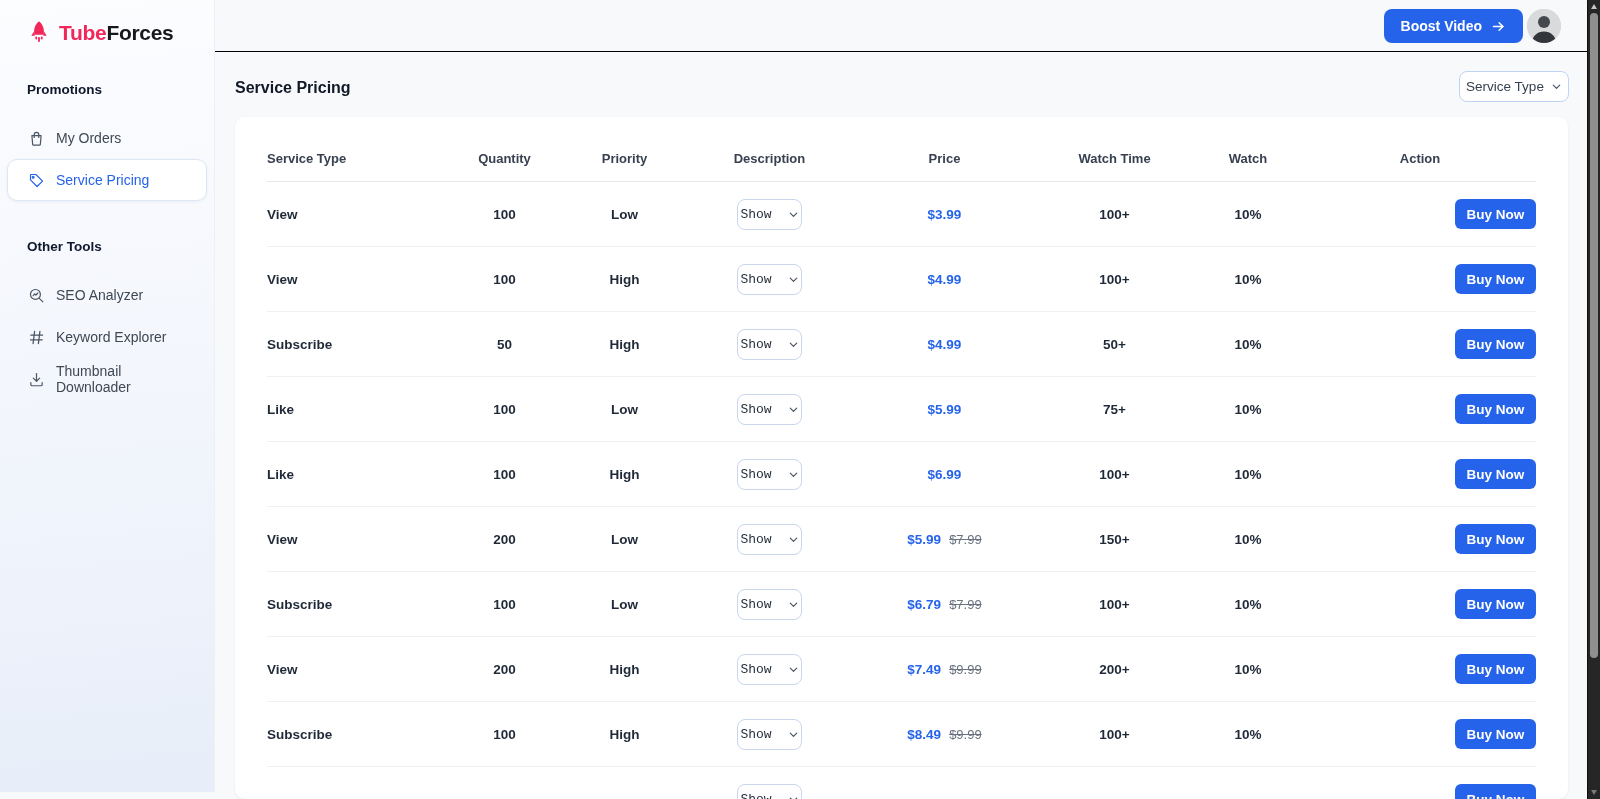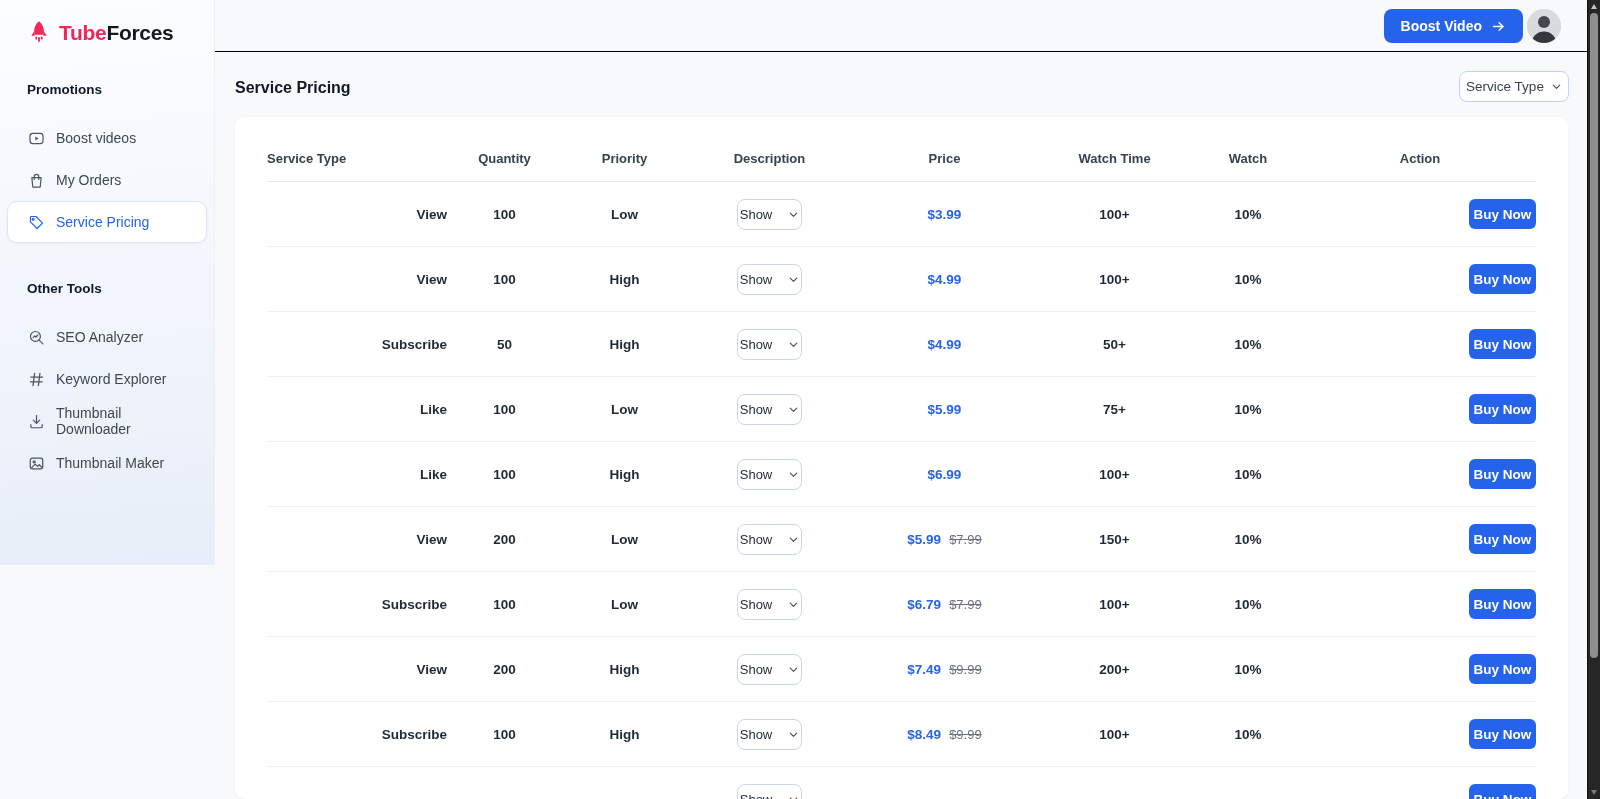--- a/index.html
+++ b/index.html
@@ -6,21 +6,21 @@
   html,body { width:1600px; height:799px; overflow:hidden; }
   body {
     font-family:"Liberation Sans", sans-serif;
     background:#f8f9fa;
     position:relative;
     color:#111827;
   }
 
   
   .sidebar {
-    position:absolute; left:0; top:0; width:215px; height:565px;
+    position:absolute; left:0; top:0; width:215px; height:792px;
     background:linear-gradient(175deg,#fcfdff 0%,#f2f5fc 55%,#e7eef9 100%);
     border-right:1px solid #edf0f5;
     z-index:3;
   }
   .logo { display:flex; align-items:center; gap:7px; padding:20px 0 0 26px; }
   .logo-text { font-size:21px; font-weight:800; letter-spacing:-0.3px; }
   .logo-text .pink { color:#f1275a; }
   .logo-text .dark { color:#16181d; }
   .section-title { margin:36px 0 20px 27px; font-size:13.5px; font-weight:700; color:#0f172a; }
   .section-title.second { margin-top:38px; }
@@ -74,34 +74,34 @@
   .grid-row {
     display:grid;
     grid-template-columns:180px 115px 125px 165px 185px 155px 112px 1fr;
     align-items:center;
   }
   .thead { height:47px; border-bottom:1px solid #e5e7eb; }
   .th { font-size:13px; font-weight:700; color:#374151; text-align:center; }
   .th:first-child { text-align:left; }
   .trow { height:65px; border-bottom:1px solid #eef0f3; }
   .td { font-size:13.5px; font-weight:600; color:#1f2937; text-align:center; }
-  .td.left { text-align:right; }
+  .td.left { text-align:left; }
   .show-select {
     width:65px; height:31px; margin:0 auto;
     background:#fff; border:1px solid #c9d6ec; border-radius:8px;
     display:flex; align-items:center; justify-content:center; gap:16px;
-    font-family:Liberation Sans, sans-serif; font-size:13px; color:#1f2937; cursor:pointer;
+    font-family:Liberation Mono, monospace; font-size:13px; color:#1f2937; cursor:pointer;
   }
   .price-cell { display:flex; align-items:center; justify-content:center; gap:8px; }
   .price-new { color:#2563eb; font-weight:700; font-size:13.5px; }
   .price-old { color:#6b7280; font-weight:400; font-size:13px; text-decoration:line-through; }
   .price-old:empty { display:none; }
   .action-cell { display:flex; justify-content:flex-end; }
   .buy-btn {
-    width:67px; height:30px; background:#2563eb; color:#fff; border:none;
+    width:81px; height:30px; background:#2563eb; color:#fff; border:none;
     border-radius:6px; font-family:inherit; font-size:13.5px; font-weight:600; cursor:pointer;
   }
 
   
   .scrollbar {
     position:absolute; right:0; top:0; width:13px; height:799px;
     background:#262626; border-left:1px solid #0f0f0f; z-index:5;
   }
   .sb-thumb { position:absolute; left:2px; right:2px; top:13px; height:645px; background:#8f8f8f; border-radius:5px; }
   .sb-up {
@@ -129,29 +129,20 @@
       </svg>
     </span>
     <span class="logo-text"><span class="pink">Tube</span><span class="dark">Forces</span></span>
   </div>
 
   <div class="section-title">Promotions</div>
   <nav class="nav">
     <div class="nav-item">
       <span class="ic">
         <svg viewBox="0 0 24 24" fill="none" stroke="currentColor" stroke-width="1.7" stroke-linecap="round" stroke-linejoin="round">
-          <rect x="2.8" y="4.8" width="18.4" height="14.4" rx="4"></rect>
-          <path d="M10.3 9.3l4.6 2.7-4.6 2.7z" fill="currentColor" stroke="none"></path>
-        </svg>
-      </span>
-      <span>Boost videos</span>
-    </div>
-    <div class="nav-item">
-      <span class="ic">
-        <svg viewBox="0 0 24 24" fill="none" stroke="currentColor" stroke-width="1.7" stroke-linecap="round" stroke-linejoin="round">
           <path d="M5.5 8h13l-1.1 12.3a1.2 1.2 0 0 1-1.2 1.1H7.8a1.2 1.2 0 0 1-1.2-1.1z"></path>
           <path d="M8.8 10.5V6.6a3.2 3.2 0 0 1 6.4 0v3.9"></path>
         </svg>
       </span>
       <span>My Orders</span>
     </div>
     <div class="nav-item active">
       <span class="ic">
         <svg viewBox="0 0 24 24" fill="none" stroke="currentColor" stroke-width="1.7" stroke-linecap="round" stroke-linejoin="round">
           <path d="M3.5 11.2V4.7c0-.7.5-1.2 1.2-1.2h6.5l9.3 9.3-7.7 7.7z"></path>
@@ -187,30 +178,20 @@
     </div>
     <div class="nav-item">
       <span class="ic">
         <svg viewBox="0 0 24 24" fill="none" stroke="currentColor" stroke-width="1.7" stroke-linecap="round" stroke-linejoin="round">
           <path d="M12 3.5v10.5"></path>
             <path d="M7.5 10 12 14.5 16.5 10"></path>
           <path d="M4 16.5V19a1.8 1.8 0 0 0 1.8 1.8h12.4A1.8 1.8 0 0 0 20 19v-2.5"></path>
         </svg>
       </span>
       <span>Thumbnail Downloader</span>
-    </div>
-    <div class="nav-item">
-      <span class="ic">
-        <svg viewBox="0 0 24 24" fill="none" stroke="currentColor" stroke-width="1.7" stroke-linecap="round" stroke-linejoin="round">
-          <rect x="3.2" y="4.5" width="17.6" height="15" rx="3"></rect>
-          <circle cx="8.7" cy="9.6" r="1.5"></circle>
-          <path d="M5.5 17.5l4.7-4.7 3.3 3.3 2.4-2.4 3.3 3.3"></path>
-        </svg>
-      </span>
-      <span>Thumbnail Maker</span>
     </div>
   </nav>
 </aside>
 
 <div class="main">
 
   <div class="topbar">
     <button class="boost-btn">
       <span>Boost Video</span>
       <span class="ic">

